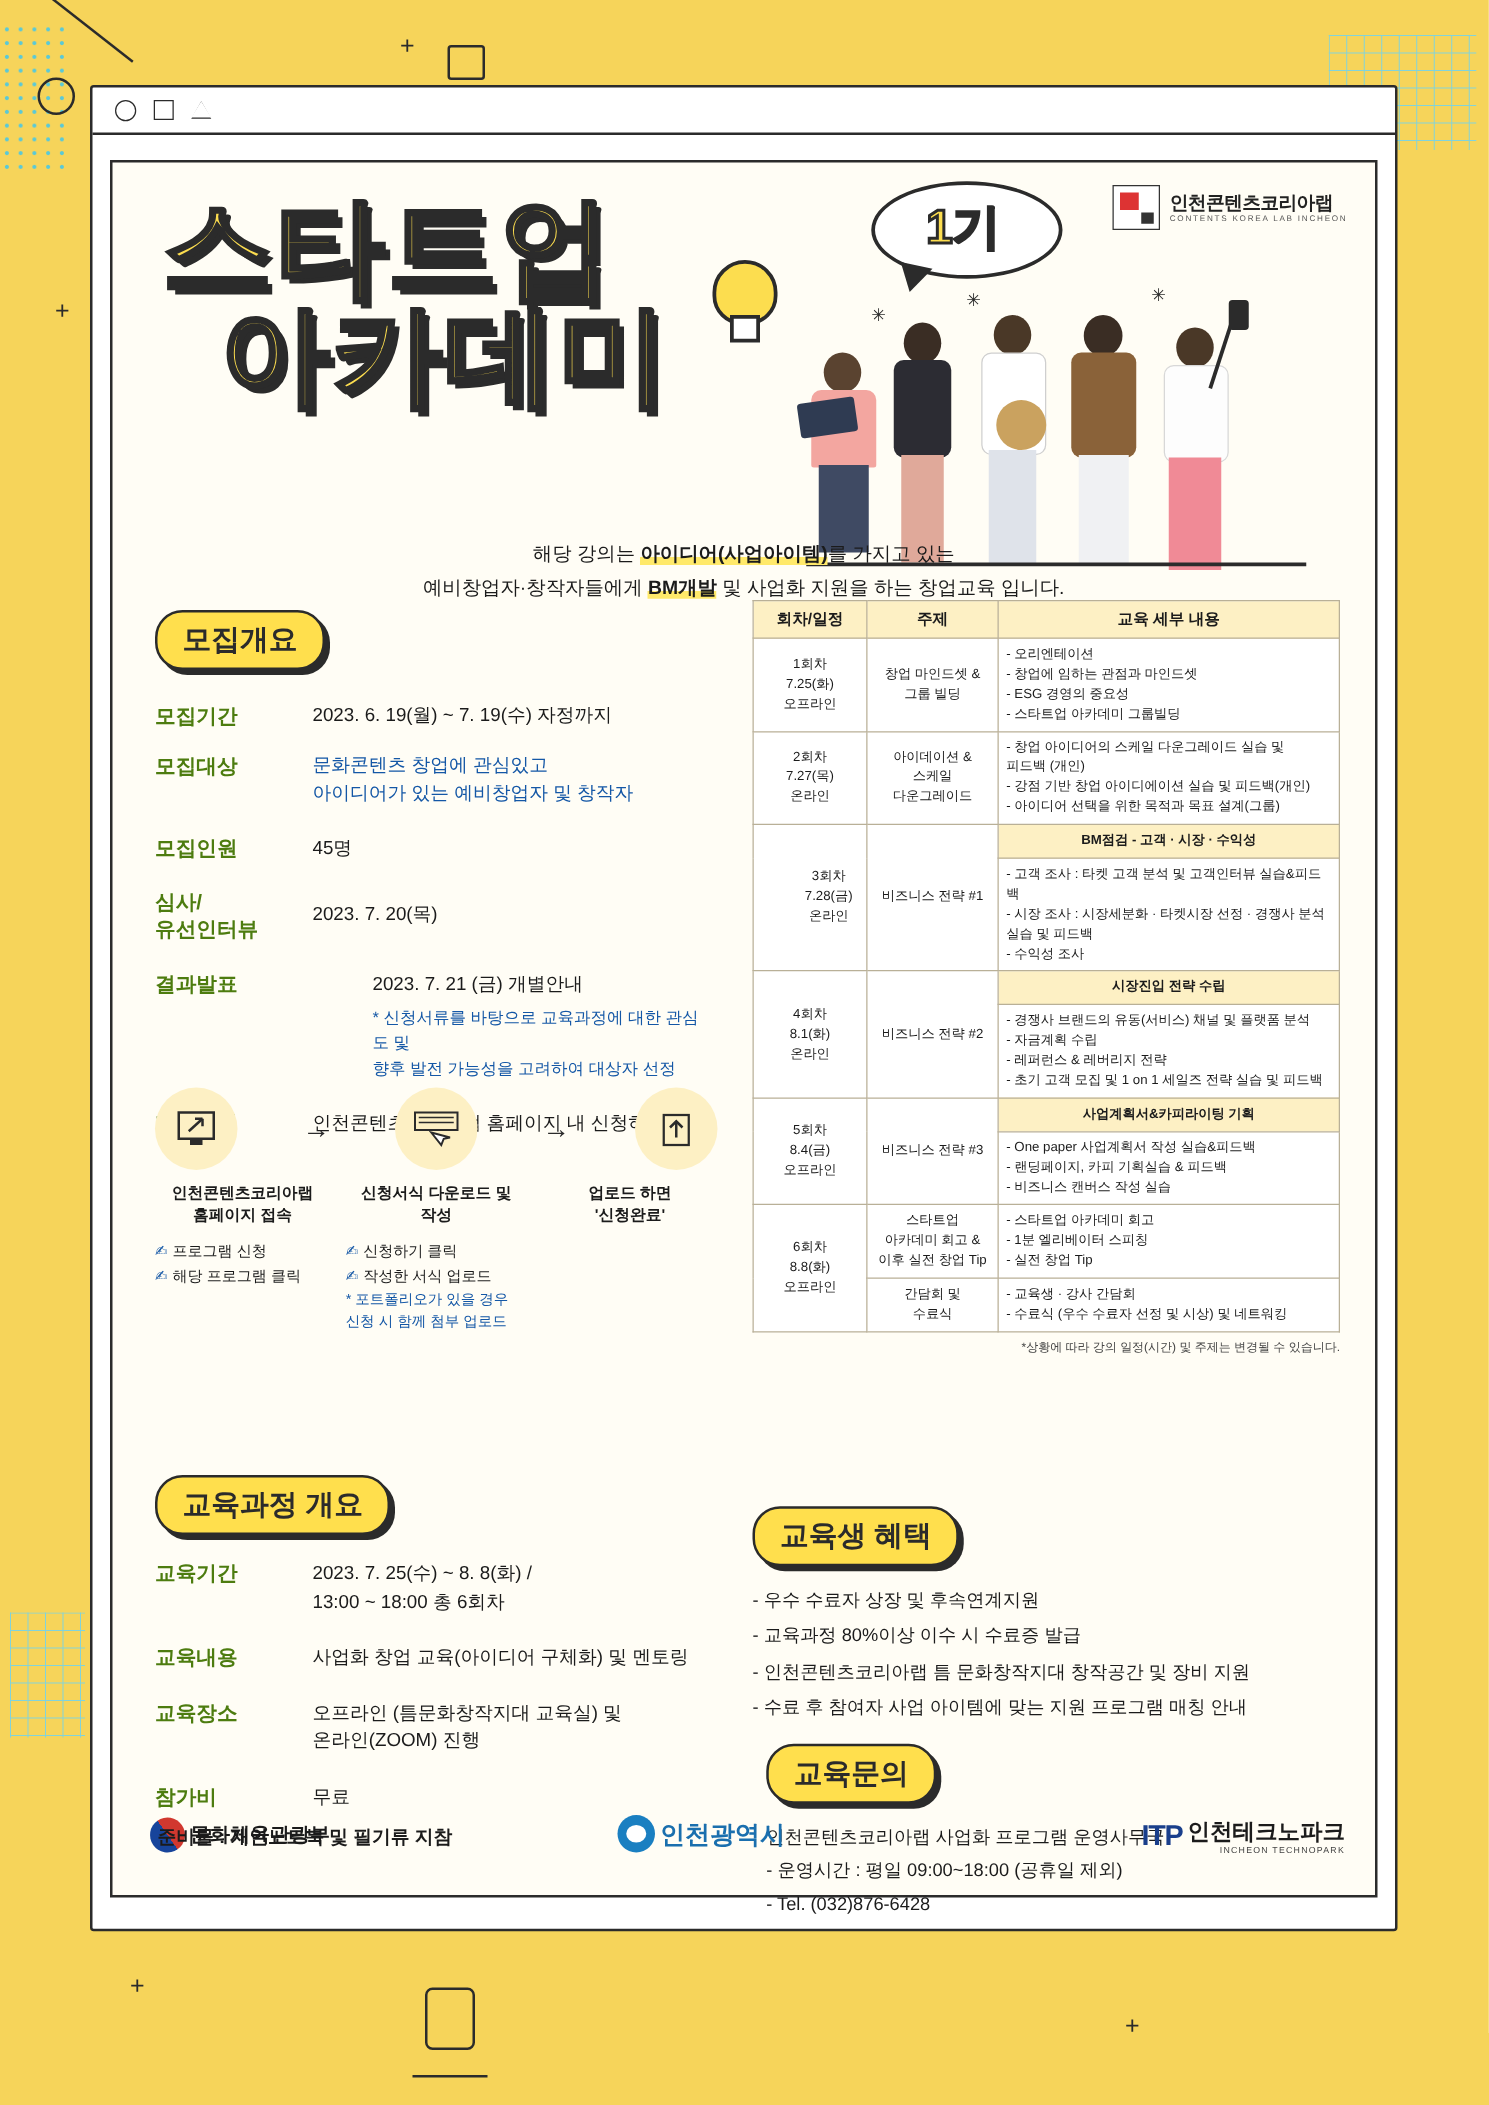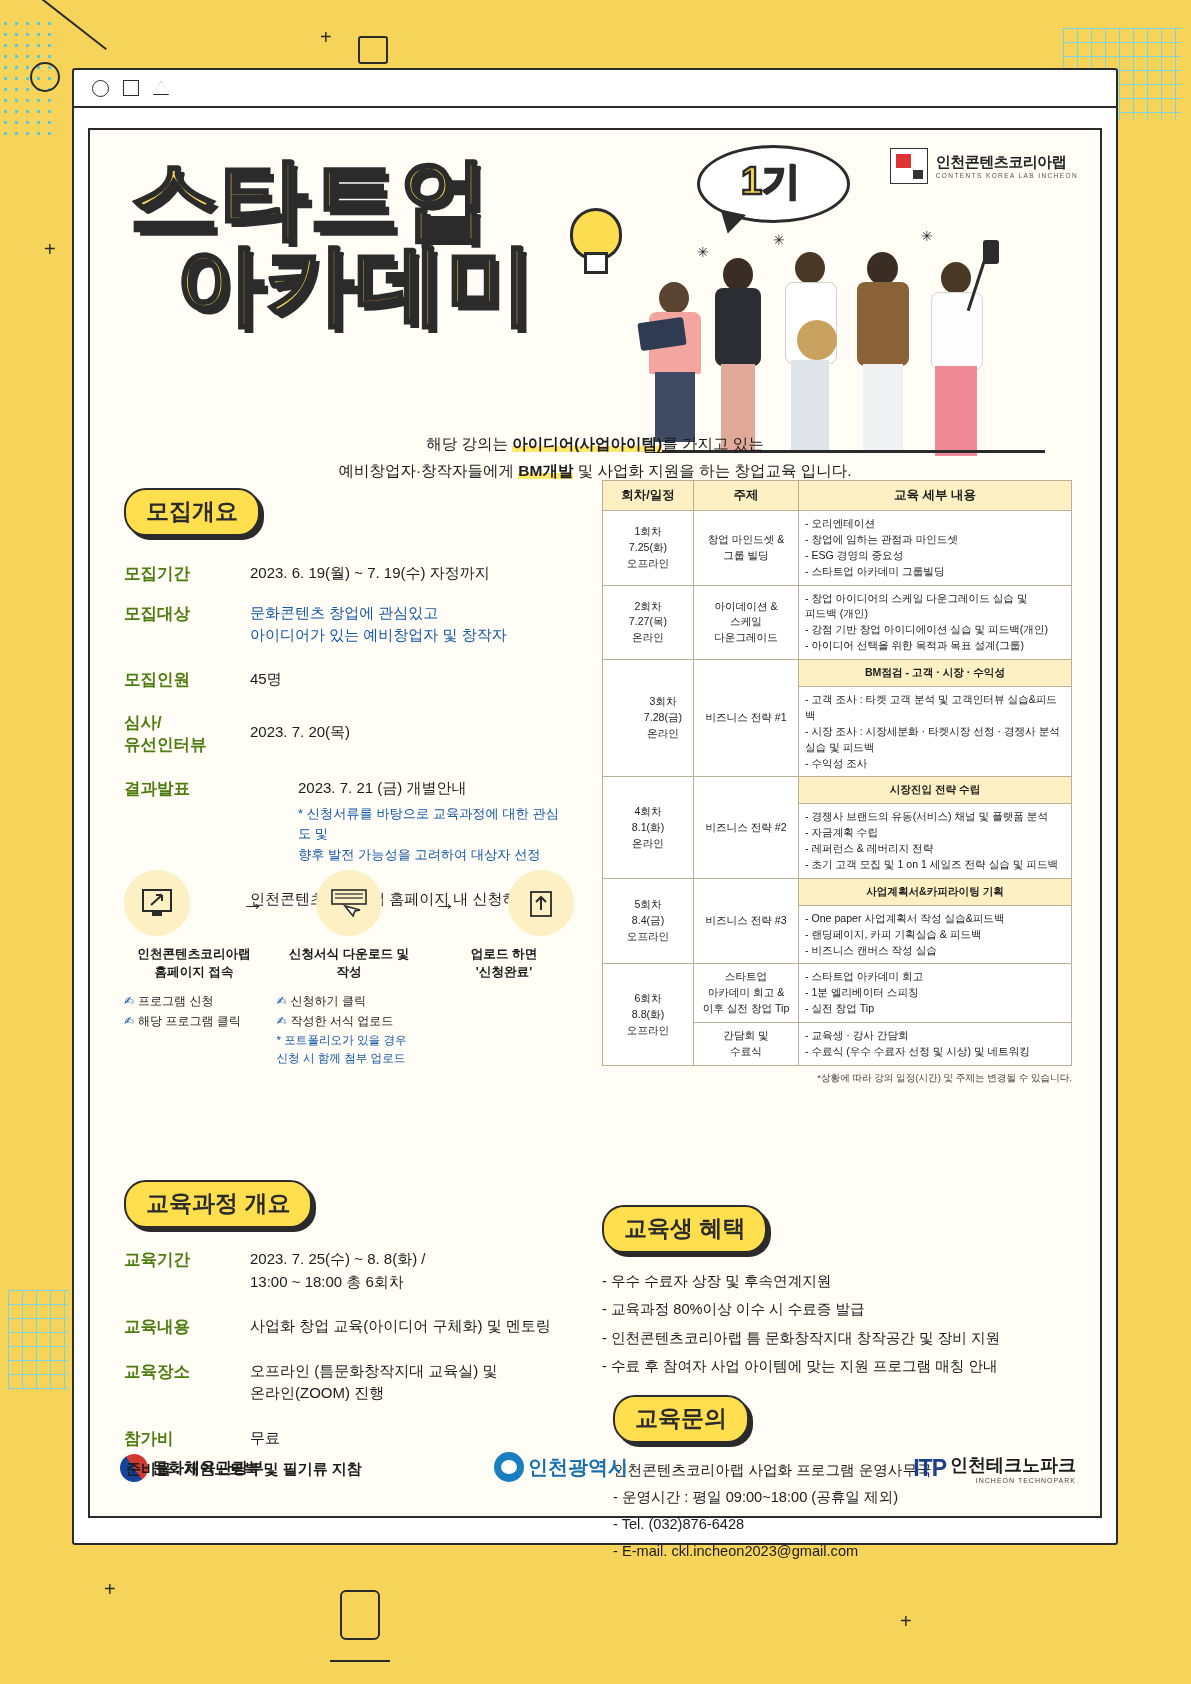--- a/index.html
+++ b/index.html
@@ -449,21 +449,20 @@
       <div>- 수료 후 참여자 사업 아이템에 맞는 지원 프로그램 매칭 안내</div>
     </div>
   </div>
 
   <div class="inquiry">
     <div class="pill">교육문의</div>
     <div class="list">
       <div>인천콘텐츠코리아랩 사업화 프로그램 운영사무국</div>
       <div>- 운영시간 : 평일 09:00~18:00 (공휴일 제외)</div>
       <div>- Tel. (032)876-6428</div>
-      <div>- E-mail. ckl.incheon2023@gmail.com</div>
     </div>
   </div>
 
   <div class="footer">
     <div class="f-item" style="left:30px;top:6px;">
       <div class="gov-mark"></div>
       <div class="f-txt">문화체육관광부</div>
     </div>
     <div style="position:absolute;left:36px;top:12px;font-size:15px;font-weight:bold;color:#1b1b1b;">준비물 : 개인노트북 및 필기류 지참</div>
 

